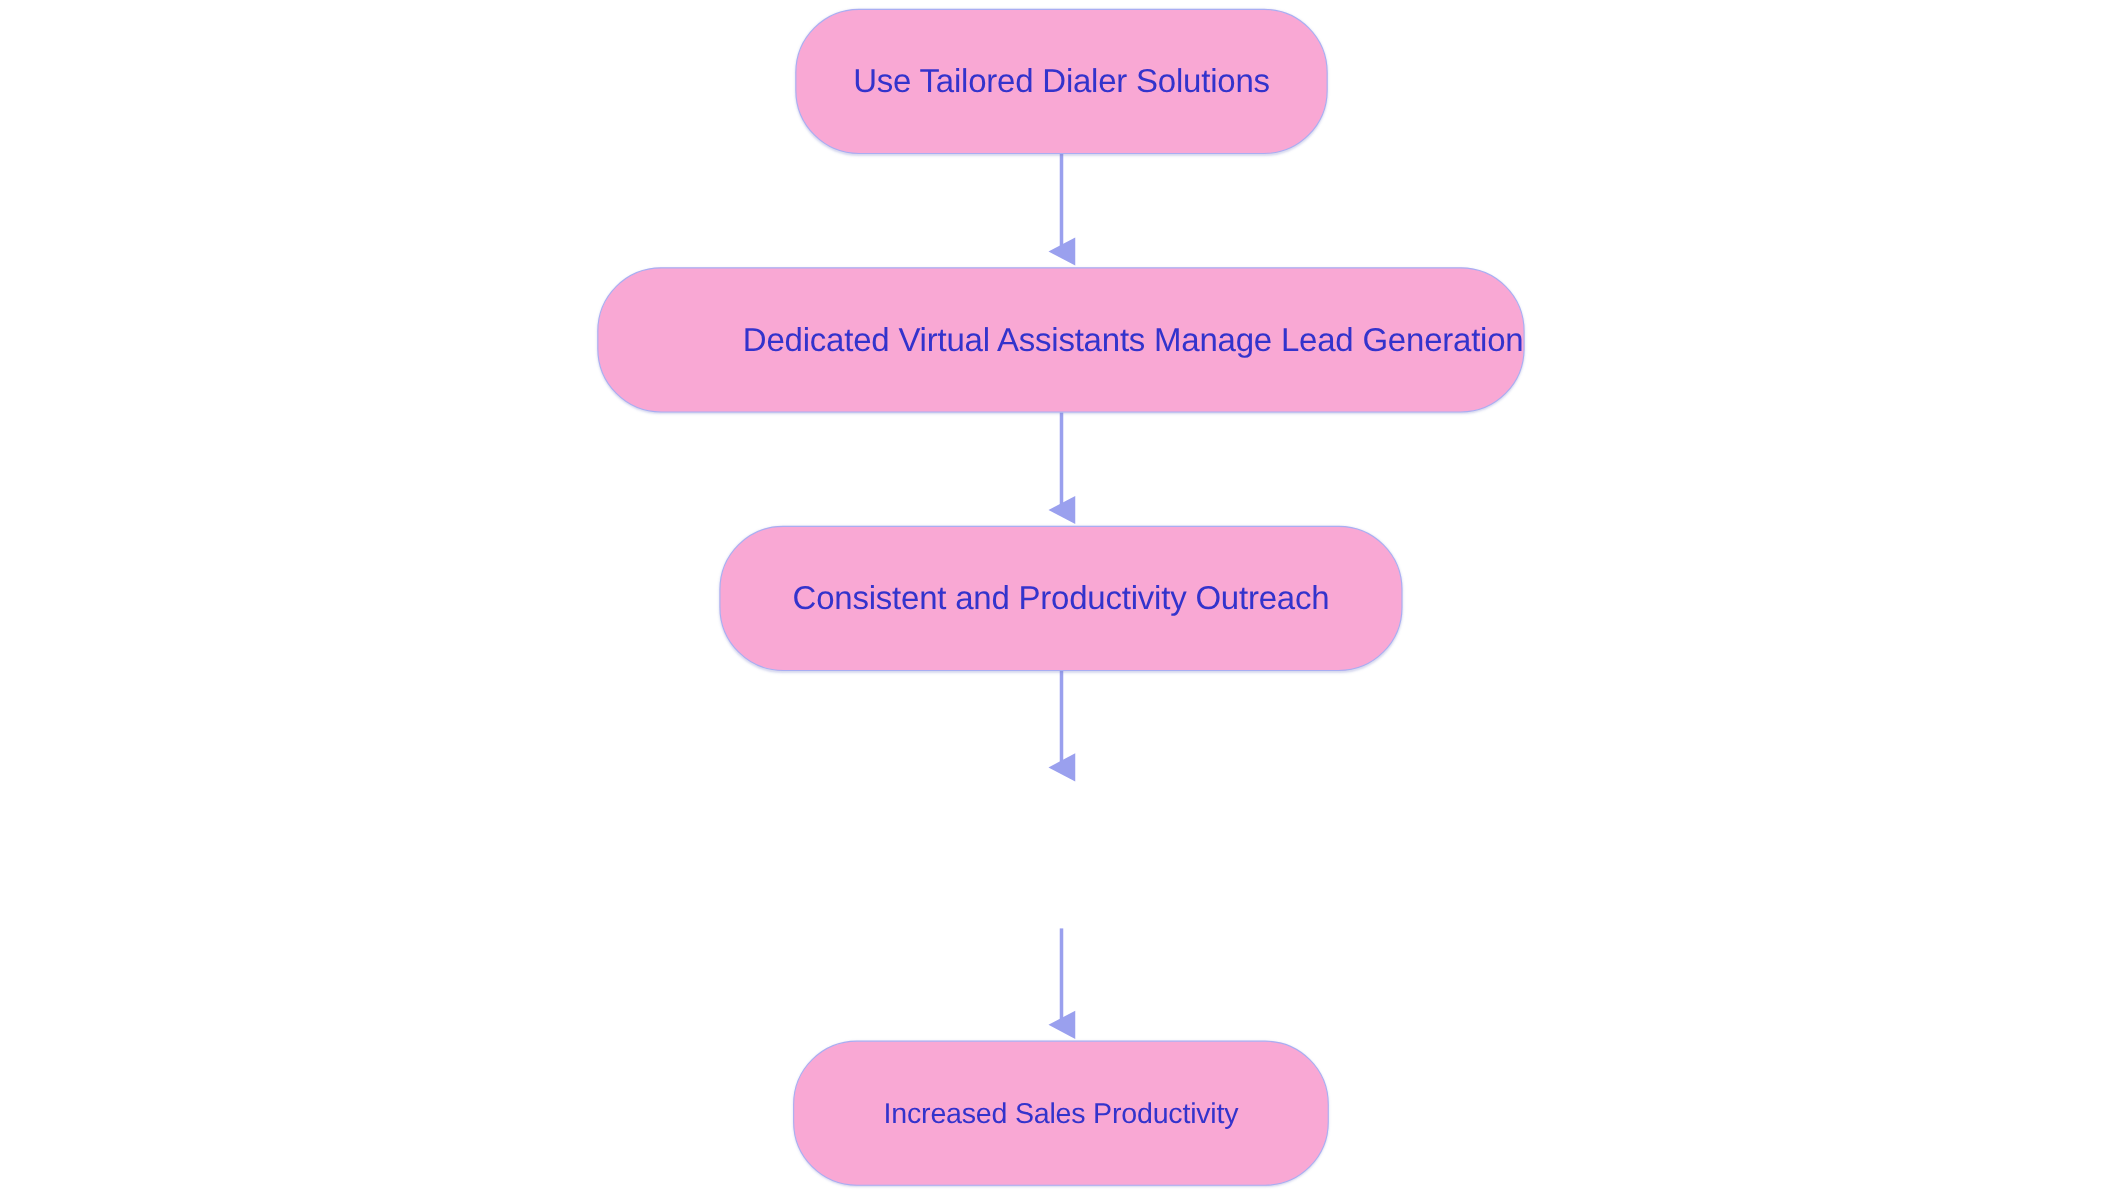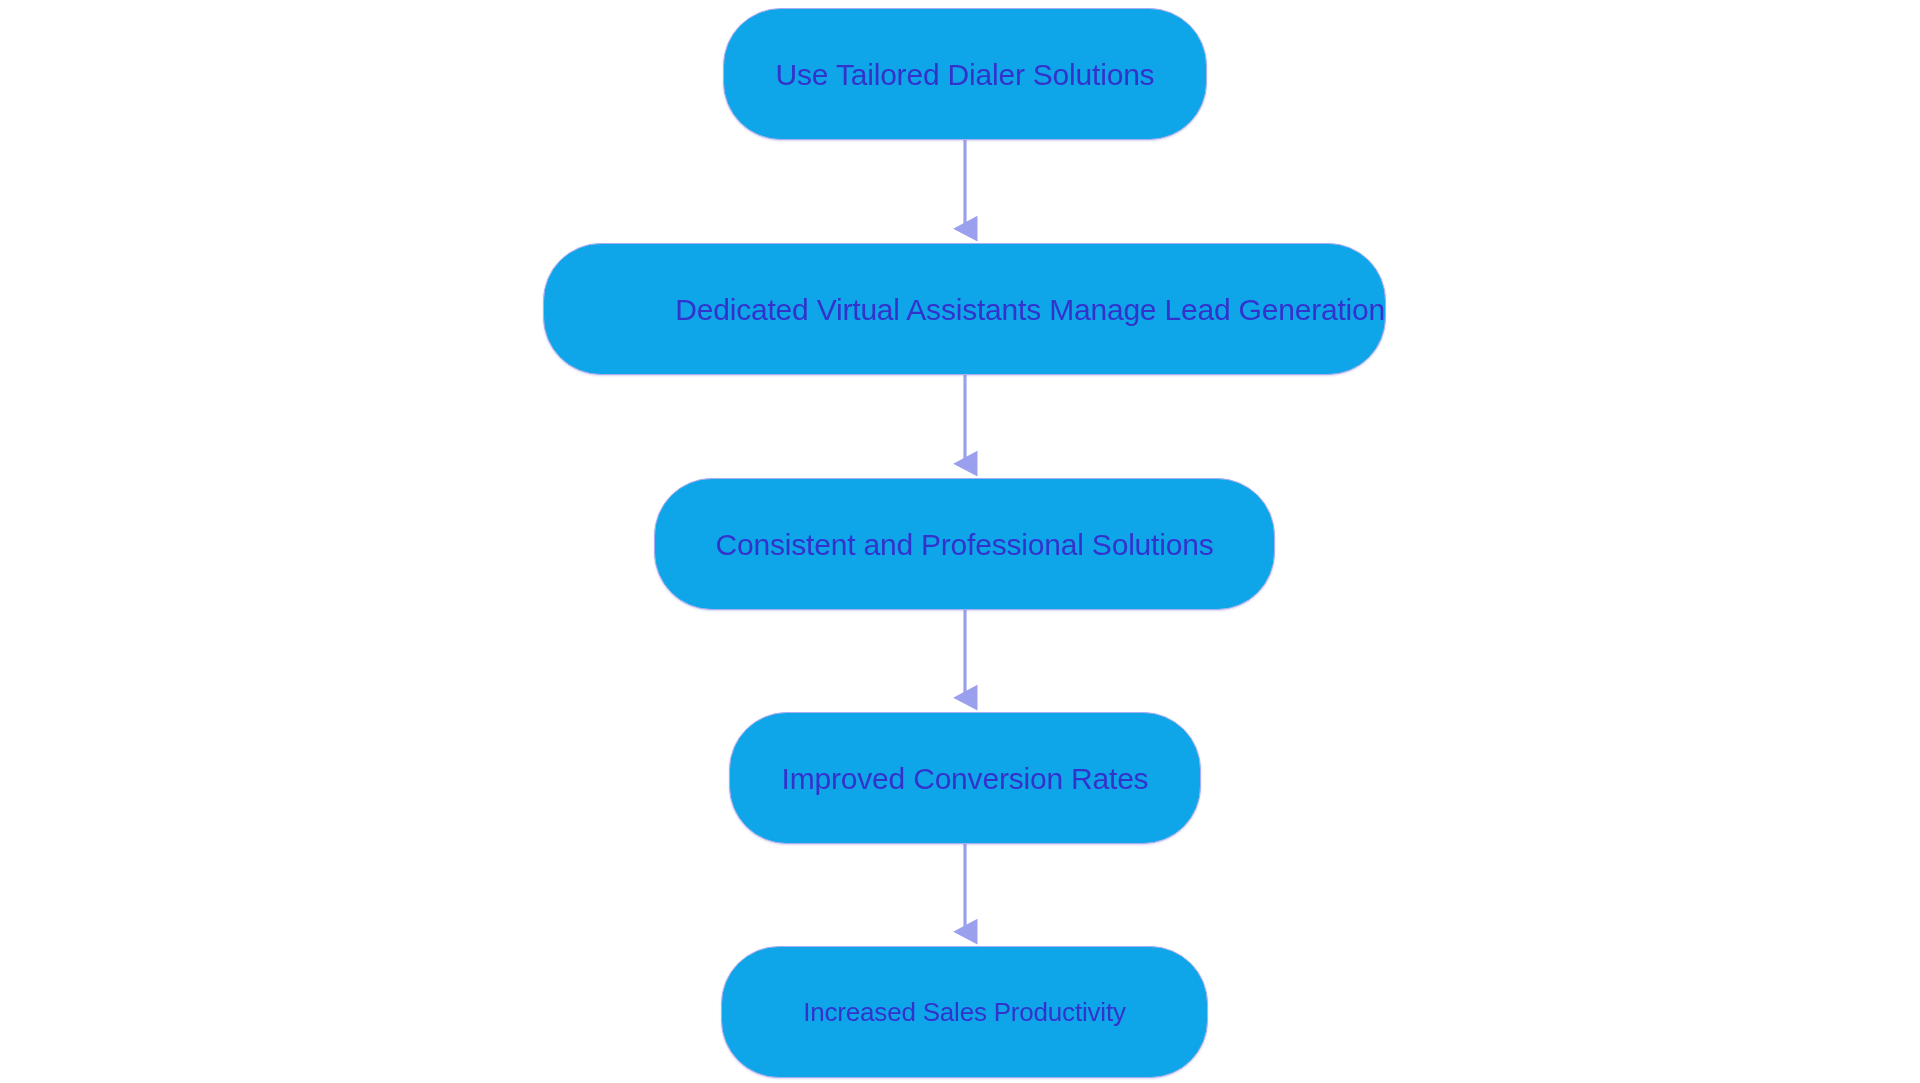--- a/index.html
+++ b/index.html
@@ -28,21 +28,21 @@
     height: 1083px;
     display: block;
   }
 
   .node {
     position: absolute;
     box-sizing: border-box;
     display: flex;
     align-items: center;
     justify-content: center;
-    background: #0ea5e9;
+    background: #f9a8d4;
     border: 1.6px solid #a9adf2;
     border-radius: 58px;
     box-shadow: 0 1px 2px rgba(120,125,200,0.30);
   }
 
   .node-label {
     color: #3333cc;
     font-family: "Liberation Sans", "DejaVu Sans", sans-serif;
     font-weight: 400;
     letter-spacing: -0.2px;
@@ -87,24 +87,21 @@
 
   <div class="node node-0">
     <span class="node-label">Use Tailored Dialer Solutions</span>
   </div>
 
   <div class="node node-1">
     <span class="node-label">Dedicated Virtual Assistants Manage Lead Generation</span>
   </div>
 
   <div class="node node-2">
-    <span class="node-label">Consistent and Professional Solutions</span>
+    <span class="node-label">Consistent and Productivity Outreach</span>
   </div>
 
-  <div class="node node-3">
-    <span class="node-label">Improved Conversion Rates</span>
-  </div>
 
   <div class="node node-4">
     <span class="node-label">Increased Sales Productivity</span>
   </div>
 
 </div>
 
 </body></html>

